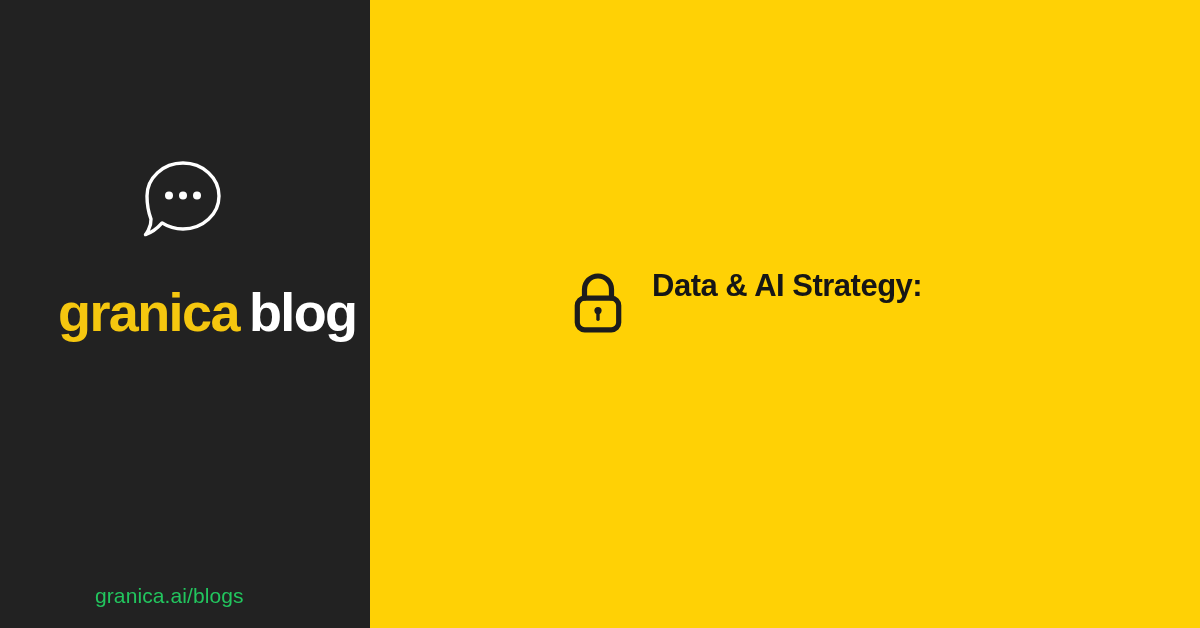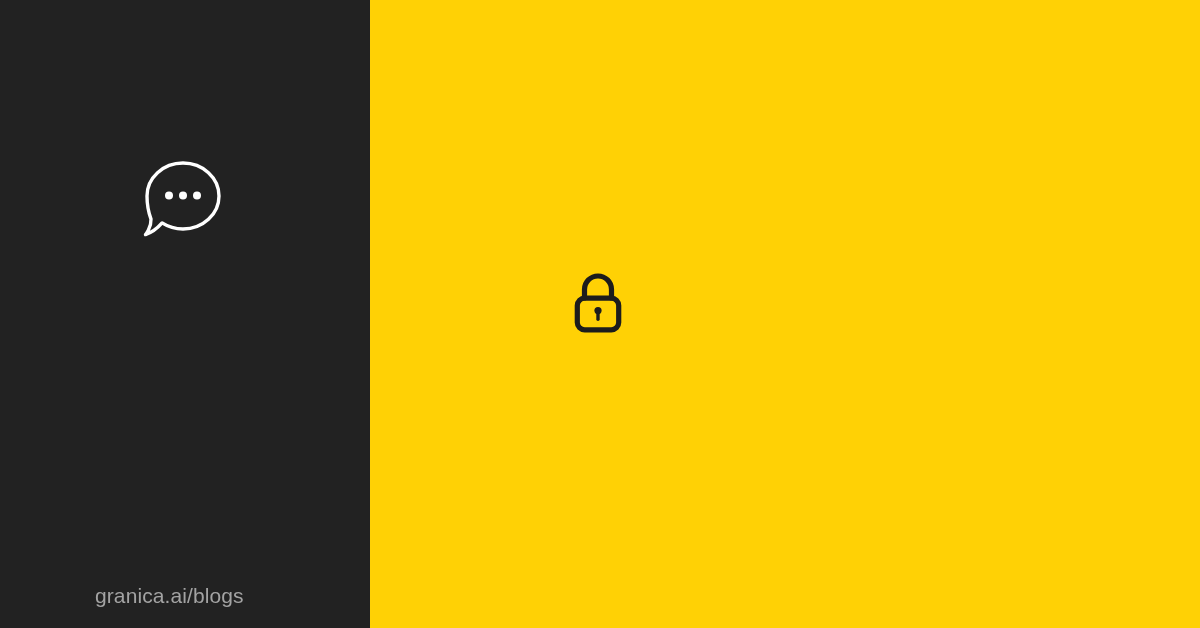--- a/index.html
+++ b/index.html
@@ -51,21 +51,21 @@
     letter-spacing: -1.6px;
   }
   .brand-granica { color: #f5c70f; }
   .brand-blog { color: #ffffff; margin-left: 10px; }
 
   .site-url {
     position: absolute;
     left: 95px;
     top: 584px;
     font-size: 21px;
-    color: #a3a3a3;
+    color: #22c55e;
     letter-spacing: 0.1px;
     white-space: nowrap;
   }
 
   
   .right-panel {
     position: absolute;
     left: 370px;
     top: 0;
     width: 830px;
@@ -114,37 +114,41 @@
                  C21.6 71.9 15.0 77.4 8.5 79.6
                  C8.5 79.6 14.4 72.6 14.0 64.2
                  C11.5 57.4 10.0 50.9 10.0 41
                  C10.0 22.8 26.1 8 46 8 Z" fill="none" stroke="#ffffff" stroke-width="3.4" stroke-linejoin="round" stroke-linecap="round"></path>
         <circle cx="32" cy="40.5" r="4.0" fill="#ffffff"></circle>
         <circle cx="46" cy="40.5" r="4.0" fill="#ffffff"></circle>
         <circle cx="60" cy="40.5" r="4.0" fill="#ffffff"></circle>
       </svg>
     </div>
 
+    <div class="brand-lockup">
+      <span class="brand-granica">granica</span><span class="brand-blog">blog</span>
+    </div>
 
     <div class="site-url">granica.ai/blogs</div>
   </div>
 
   <div class="right-panel">
 
     <div class="article-block">
 
       <div class="lock-icon">
         <svg viewBox="0 0 52 62" xmlns="http://www.w3.org/2000/svg">
           <path d="M12.5 26 V17.5 C12.5 10.0 18.5 4.0 26 4.0
                    C33.5 4.0 39.5 10.0 39.5 17.5 V26" fill="none" stroke="#1c1c1c" stroke-width="5.2" stroke-linecap="round" stroke-linejoin="round"></path>
           <rect x="5.3" y="26.2" width="41.4" height="31.6" rx="7.4" ry="7.4" fill="none" stroke="#1c1c1c" stroke-width="5.2"></rect>
           <circle cx="26" cy="38.6" r="3.6" fill="#1c1c1c"></circle>
           <path d="M26 39.8 L26 47.2" stroke="#1c1c1c" stroke-width="3.4" stroke-linecap="round"></path>
         </svg>
       </div>
 
       <div class="article-title">
+        <span class="title-line">Data &amp; AI Strategy:</span>
       </div>
 
     </div>
   </div>
 
 </div>
 
 </body></html>

